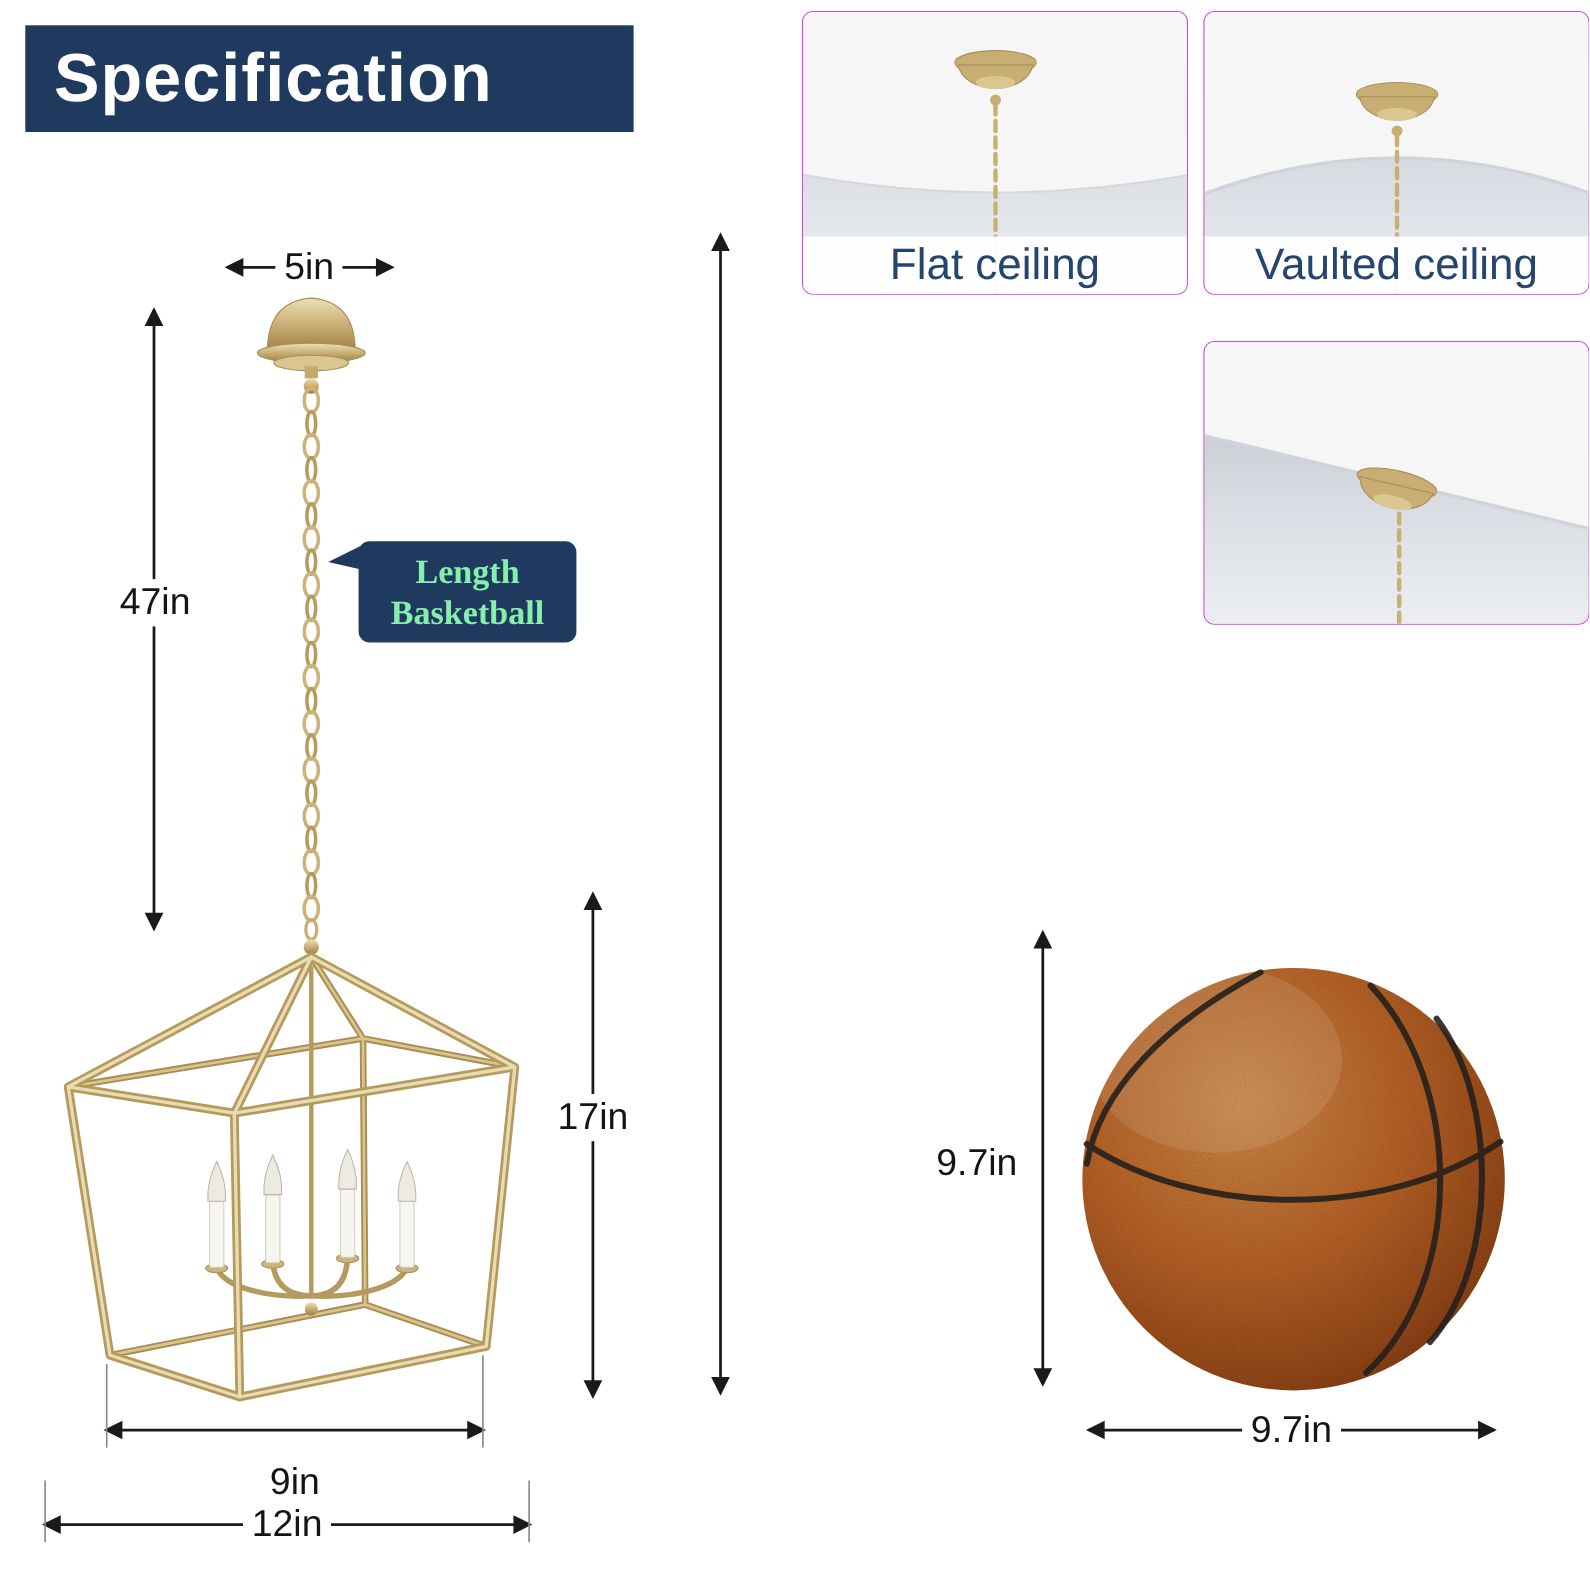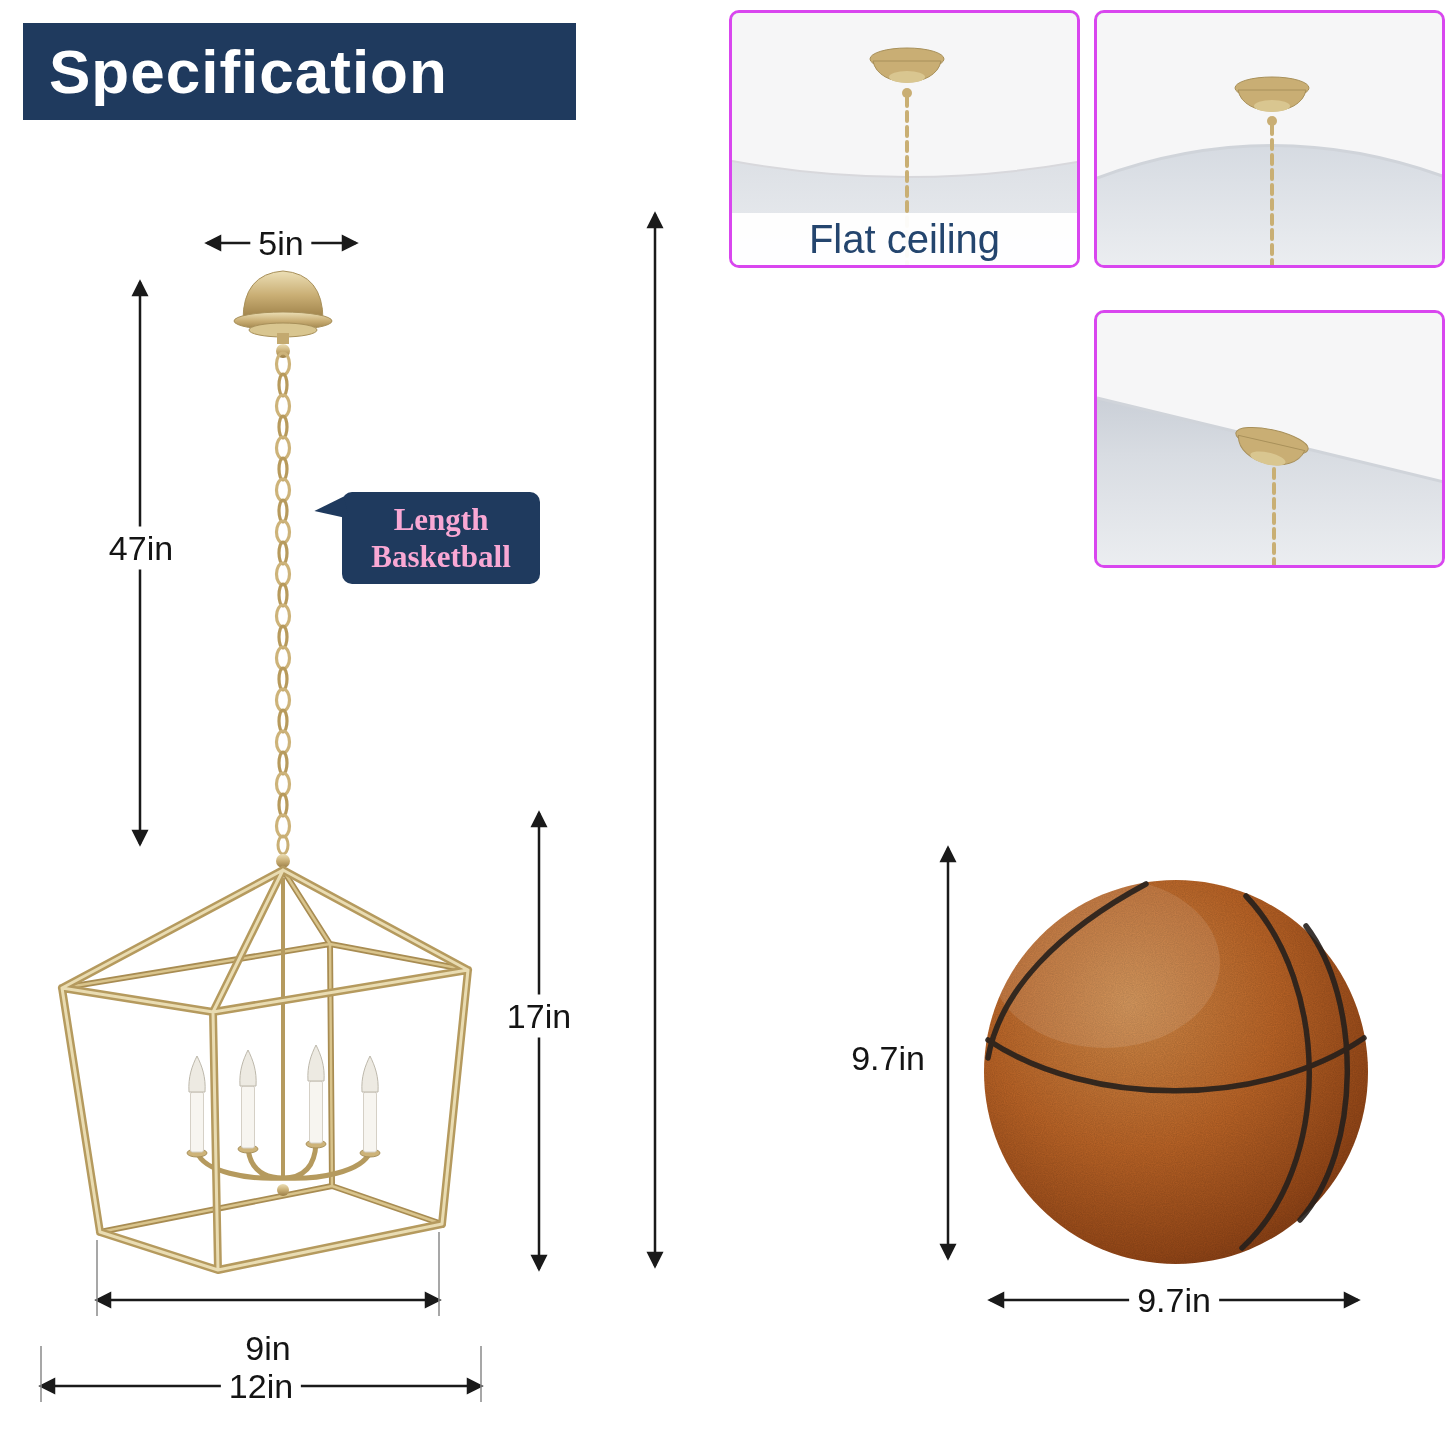--- a/index.html
+++ b/index.html
@@ -17,35 +17,35 @@
 
   .dim-label{
     position:absolute;background:#fff;color:#141414;font-size:34px;
     display:flex;align-items:center;justify-content:center;text-align:right;
     padding:2px 8px;z-index:3;transform:translate(-50%,-50%);white-space:nowrap;
   }
   .dim-label.two-line{flex-direction:column;font-size:36px;line-height:46px}
   .dim-label.no-bg{background:transparent}
 
   .bubble{
-    position:absolute;left:342px;top:492px;width:198px;height:92px;
-    background:#1f3a5e;color:#f9a8d4;border-radius:10px;z-index:3;
+    position:absolute;left:326px;top:492px;width:198px;height:92px;
+    background:#1f3a5e;color:#86efac;border-radius:10px;z-index:3;
     display:flex;flex-direction:column;align-items:center;justify-content:center;
     font-family:"Liberation Serif",serif;font-weight:bold;font-size:31px;line-height:37px;
   }
   .bubble::before{
     content:"";position:absolute;left:-27px;top:8px;width:0;height:0;
     border-style:solid;border-width:7px 32px 16px 0;
     border-color:transparent #1f3a5e transparent transparent;
     transform:rotate(-14deg);
   }
 
   .ceiling-card{
     position:absolute;width:351px;height:258px;border-radius:10px;overflow:hidden;
-    border:3px solid #d946ef;z-index:2;background:#dfe3e9;
+    border:1px solid #d946ef;z-index:2;background:#dfe3e9;
   }
   .ceiling-card svg{display:block}
   .ceiling-label{
     position:absolute;left:0;right:0;bottom:0;height:52px;
     background:rgba(255,255,255,0.95);color:#24456e;font-size:40px;
     display:flex;align-items:center;justify-content:center;white-space:nowrap;
   }
 
   .bb-caption{
     position:absolute;transform:translate(-50%,-50%);color:#1f3a5e;
@@ -271,20 +271,21 @@
       <path d="M0,165 Q175,100 351,165 L351,0 L0,0 Z" fill="#f6f6f7"></path>
       <path d="M0,165 Q175,100 351,165" stroke="#d0d4da" stroke-width="3" fill="none"></path>
       <g>
         <ellipse cx="175" cy="75" rx="37" ry="11" fill="#c9ae74" stroke="#a8905a"></ellipse>
         <path d="M141,77 C146,105 204,105 209,77 Z" fill="#c9ae74" stroke="#a8905a"></path>
         <ellipse cx="175" cy="93" rx="18" ry="6" fill="#d9c690"></ellipse>
         <circle cx="175" cy="108" r="5" fill="#c9ae74"></circle>
       </g>
       <line x1="175" y1="112" x2="175" y2="258" stroke="#c9af74" stroke-width="4" stroke-dasharray="9 6" stroke-linecap="round"></line>
     </svg>
+    <div class="ceiling-label">Vaulted ceiling</div>
   </div>
 
   <div class="ceiling-card" style="left:1094px;top:310px">
     <svg width="351" height="258" viewBox="0 0 351 258">
       <defs>
         <linearGradient id="bgSlope" x1="0" y1="0" x2="0" y2="1">
           <stop offset="0" stop-color="#b6bdc8"></stop>
             <stop offset="0.55" stop-color="#d8dce2"></stop>
             <stop offset="1" stop-color="#eceef1"></stop>
         </linearGradient>

